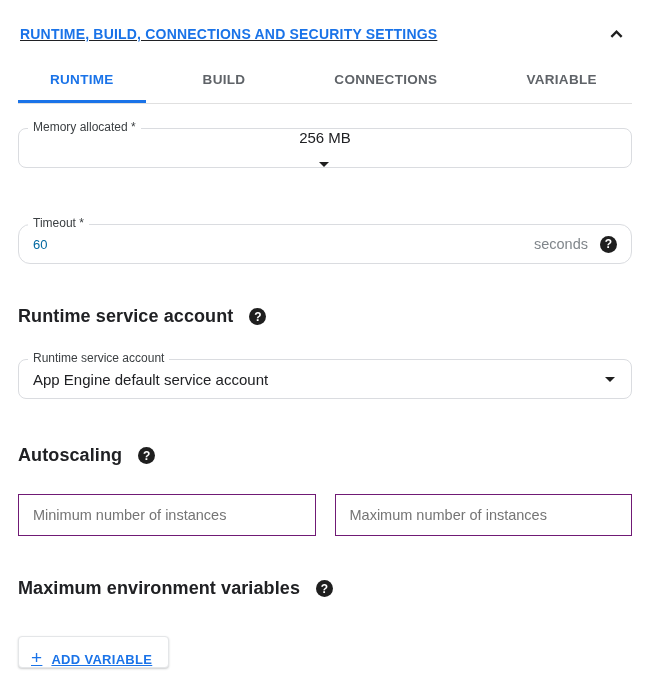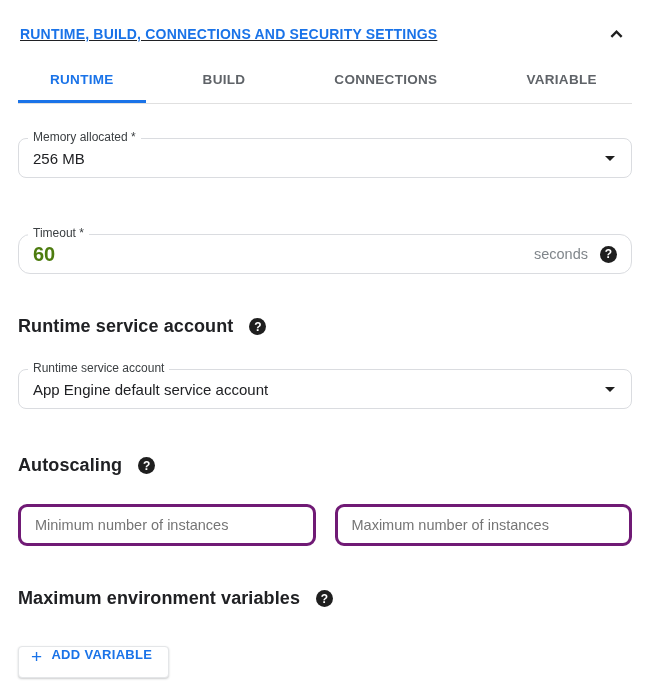--- a/index.html
+++ b/index.html
@@ -68,23 +68,22 @@
     padding: 0 5px;
     font-size: 12px;
     color: #3c4043;
     white-space: nowrap;
   }
   .field-value { font-size: 15px; color: #202124; flex: 1; }
   .field input {
     border: none; outline: none;
     flex: 1; min-width: 0;
     font-family: inherit;
-    font-size: 20px; color: #4d7c0f;
+    font-size: 13px; color: #0369a1;
     background: transparent;
-    font-weight: bold;
   }
   .caret {
     width: 0; height: 0;
     border-left: 5px solid transparent;
     border-right: 5px solid transparent;
     border-top: 5px solid #1f1f1f;
     margin-right: 2px;
   }
   .suffix { font-size: 14.5px; color: #80868b; margin-right: 12px; }
 
@@ -94,21 +93,21 @@
     background: #1f1f1f;
     color: #fff;
     display: inline-flex; align-items: center; justify-content: center;
     font-size: 12px; font-weight: 700;
     flex: 0 0 auto;
     cursor: pointer;
     line-height: 1;
   }
   .help-icon::before { content: "?"; }
 
-  .mt-memory { margin-top: 34px; }
+  .mt-memory { margin-top: 24px; flex-direction: column; }
   .mt-timeout { margin-top: 56px; border-radius: 12px; }
 
   
   .section-heading {
     display: flex; align-items: center;
     height: 21px;
   }
   .section-heading h2 {
     font-size: 18px; font-weight: 700;
     color: #202124;
@@ -121,44 +120,45 @@
   .mt-h3 { margin-top: 42px; }
 
   
   .input-row {
     margin-top: 28px;
     display: flex; gap: 19px;
   }
   .input-row .plain-input {
     flex: 1;
     height: 42px;
-    border: 3px solid #701a75;
-    border-radius: 9px;
+    border: 1px solid #701a75;
+    border-radius: 0;
     padding: 0 14px;
     font-family: inherit;
     font-size: 14.5px;
     color: #202124;
     outline: none;
   }
   .plain-input::placeholder { color: #757575; opacity: 1; }
 
   
   .add-btn {
     margin-top: 37px;
     height: 32px;
-    display: inline-flex; align-items: flex-start;
+    display: inline-flex; align-items: flex-end;
     padding: 0 16px 0 12px;
     background: #fff;
     border: 1px solid #e4e6e8;
     border-radius: 4px;
     box-shadow: 0 1px 2px rgba(60,64,67,0.25);
     color: #1a73e8;
     font-family: inherit;
     font-size: 13px; font-weight: 700; letter-spacing: 0.3px;
     cursor: pointer;
+    text-decoration: underline;
   }
   .plus-icon {
     font-size: 19px; font-weight: 400;
     margin-right: 9px;
     line-height: 1;
   }
   .plus-icon::before { content: "+"; }
 </style>
 </head>
 <body>

